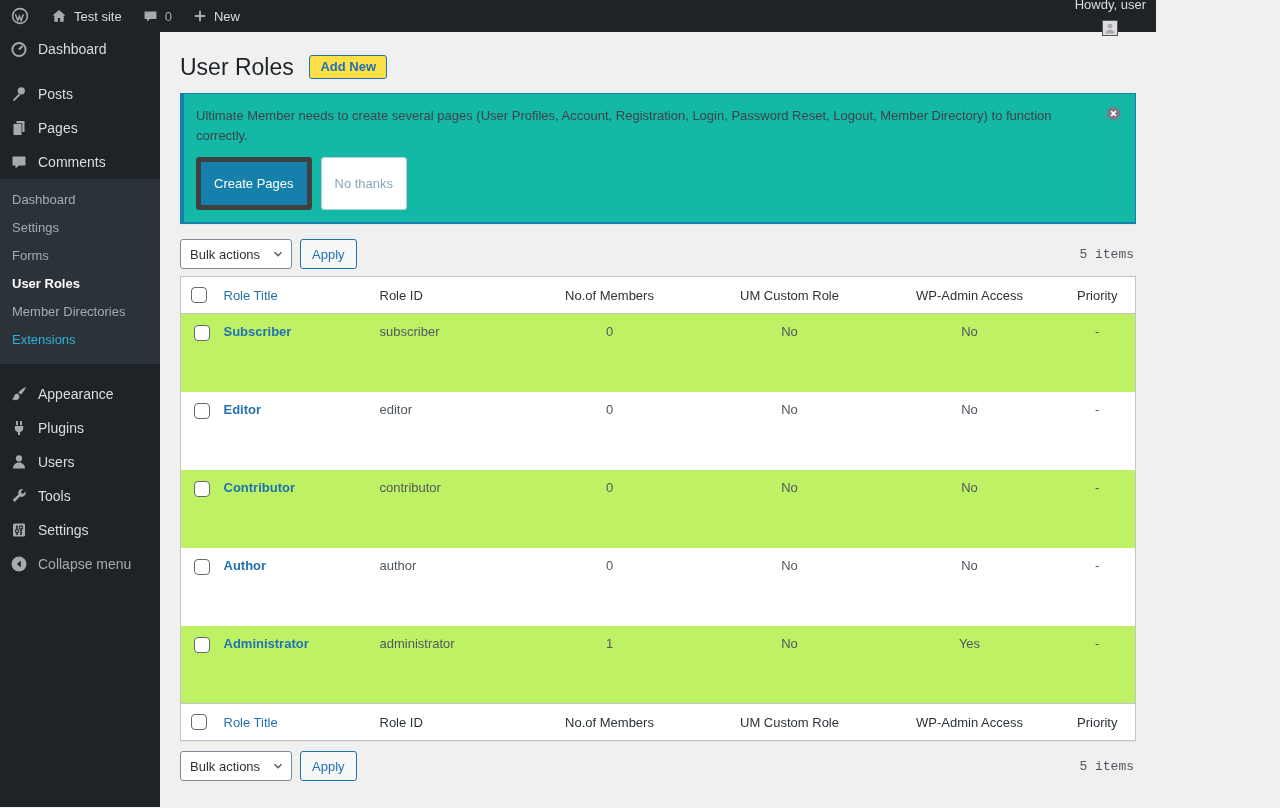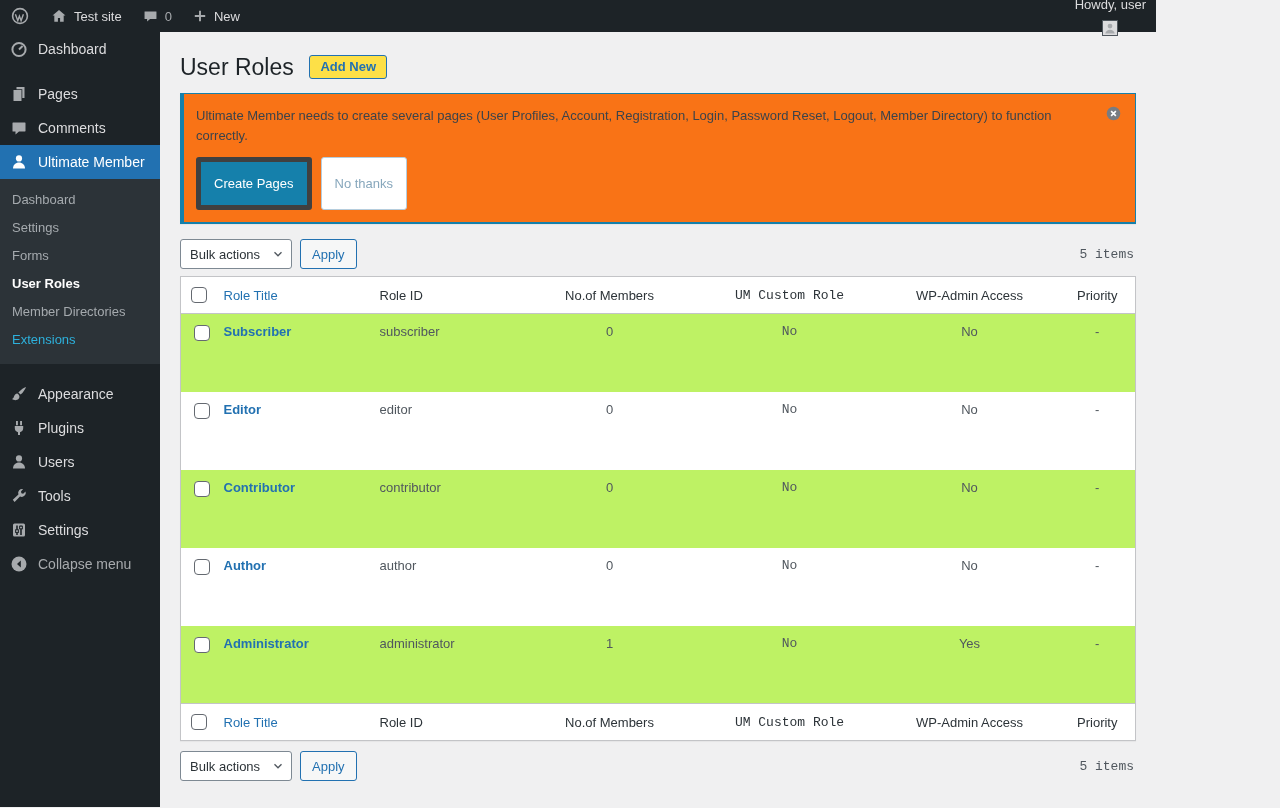--- a/index.html
+++ b/index.html
@@ -57,21 +57,21 @@
   .page-title { display: inline-block; font-size: 23px; font-weight: 400; color: #1d2327; margin: 0; line-height: 1.3; }
   .page-title-action {
     display: inline-block; margin-left: 12px; position: relative; top: -4px;
     padding: 4px 10px; font-size: 13px; line-height: 1.1;
     background: #fde047; border: 1px solid #2271b1; border-radius: 3px;
     color: #2271b1; font-weight: bold; text-decoration: none; cursor: pointer;
   }
 
   
   .notice {
-    position: relative; background: #f97316; margin: 10px 0 15px;
+    position: relative; background: #14b8a6; margin: 10px 0 15px;
     border: 1px solid #1580ab; border-left-width: 4px; border-bottom-width: 2px;
     padding: 10px 40px 12px 12px;
     box-shadow: 0 1px 1px rgba(0,0,0,.04);
   }
   .notice p { margin: 2px 0 12px; line-height: 1.5; color: #3c434a; }
   .notice .buttons { display: flex; gap: 9px; }
   .btn-primary {
     background: #1580ab; border: 5px solid #404040; color: #fff;
     border-radius: 3px; padding: 6px 13px; font-size: 13px; cursor: pointer;
     font-family: inherit;
@@ -112,21 +112,21 @@
     table-layout: fixed;
   }
   table.roles th, table.roles td { font-size: 13px; }
   thead th, tfoot th { text-align: left; font-weight: 400; color: #2c3338; padding: 10px; }
   thead th { border-bottom: 1px solid #c3c4c7; }
   tfoot th { border-top: 1px solid #c3c4c7; }
   .col-cb { width: 33px; padding: 10px 0 10px 10px; }
   .col-title { width: 156px; }
   .col-id { width: 150px; }
   .col-members { width: 180px; }
-  .col-custom { width: 180px; font-family: Liberation Mono, monospace; }
+  .col-custom { width: 180px; }
   .col-admin { width: 180px; }
   .col-priority { width: auto; }
   .center { text-align: center !important; }
   th a.sort-link { color: #2271b1; text-decoration: none; cursor: pointer; }
   tbody tr { height: 78px; vertical-align: top; }
   tbody tr.alt { background: #bef264; }
   tbody td, tbody th { padding: 10px; color: #50575e; }
   tbody .col-cb { padding: 11px 0 0 10px; }
   a.role-link { color: #2271b1; font-weight: bold; text-decoration: none; cursor: pointer; }
   input.cb {
@@ -200,42 +200,42 @@
             <circle cx="10" cy="10.5" r="6.6" fill="none" stroke="currentColor" stroke-width="2"></circle>
             <path d="M10 10.5l3.6-3.4" stroke="currentColor" stroke-width="2" fill="none"></path>
           </svg>
       </span>
       <span>Dashboard</span>
     </a>
     <div class="menu-gap-sm"></div>
     <a class="menu-item">
       <span class="micon">
         <svg width="20" height="20" viewBox="0 0 20 20" fill="currentColor">
+            <circle cx="12.3" cy="6.8" r="3.6"></circle>
+            <path d="M9.8 9.8l-6 6.2 1.2 1.2 6.2-6z"></path>
+          </svg>
+      </span>
+      <span>Posts</span>
+    </a>
+    <a class="menu-item">
+      <span class="micon">
+        <svg width="20" height="20" viewBox="0 0 20 20" fill="currentColor">
             <path d="M7.5 3h8v11h-2.2V5.2H7.5z"></path>
             <rect x="4.5" y="6" width="8" height="11"></rect>
           </svg>
       </span>
       <span>Pages</span>
     </a>
     <a class="menu-item">
       <span class="micon">
         <svg width="20" height="20" viewBox="0 0 20 20" fill="currentColor">
             <path d="M4 4.5h12c.3 0 .5.2.5.5v8c0 .3-.2.5-.5.5h-6l-3.5 3v-3H4a.5.5 0 0 1-.5-.5V5c0-.3.2-.5.5-.5z"></path>
           </svg>
       </span>
       <span>Comments</span>
-    </a>
-    <a class="menu-item active">
-      <span class="micon">
-        <svg width="20" height="20" viewBox="0 0 20 20" fill="currentColor">
-            <circle cx="10" cy="6.4" r="3.1"></circle>
-            <path d="M10 10.6c-3.3 0-6 2.5-6 5.9h12c0-3.4-2.7-5.9-6-5.9z"></path>
-          </svg>
-      </span>
-      <span>Ultimate Member</span>
     </a>
     <div class="submenu">
       <a>Dashboard</a>
       <a>Settings</a>
       <a>Forms</a>
       <a class="current">User Roles</a>
       <a>Member Directories</a>
       <a class="ext">Extensions</a>
     </div>
     <div class="menu-gap-lg"></div>

